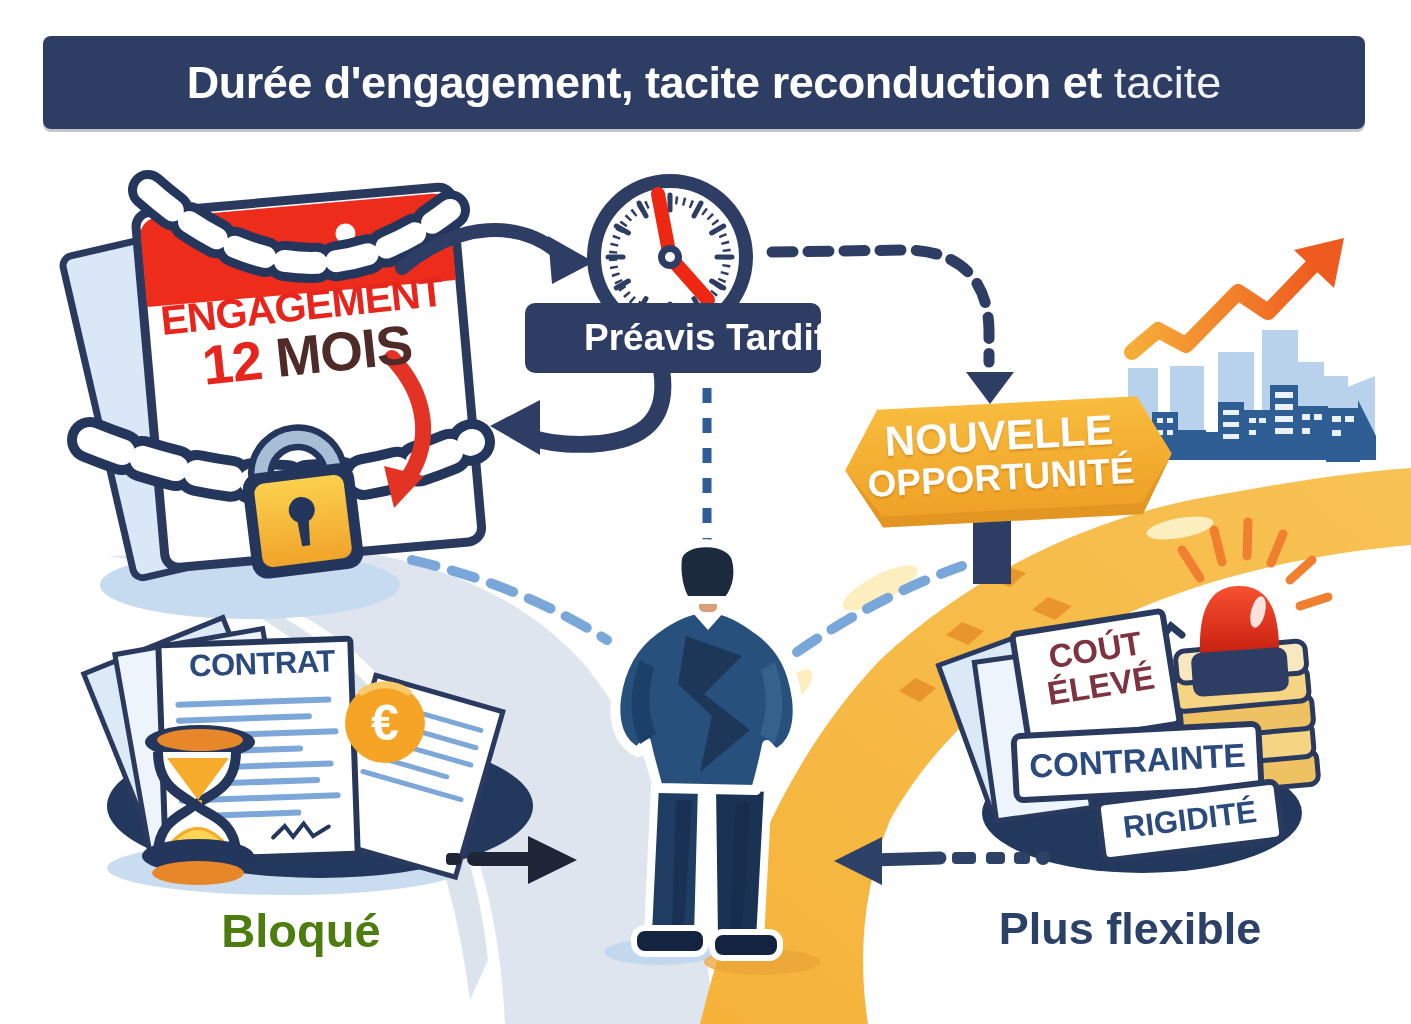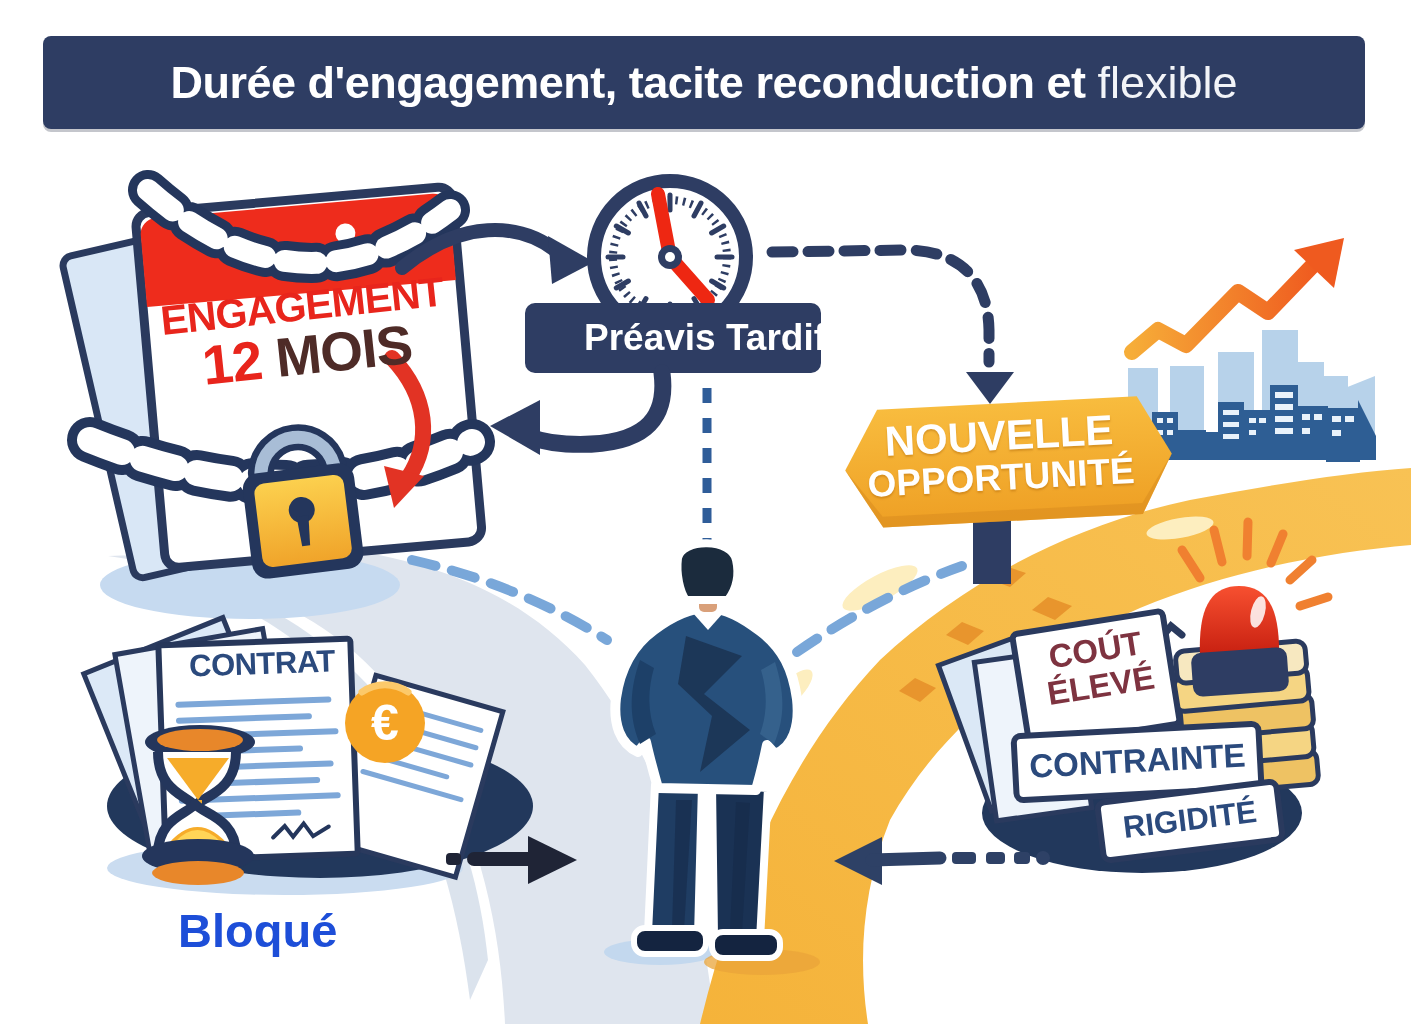--- a/index.html
+++ b/index.html
@@ -26,21 +26,21 @@
   .contrat{left:182px;top:646px;width:160px;transform:rotate(-2deg);text-align:center;
            font-size:31px;font-weight:700;color:#2b4a7d;letter-spacing:-.5px;}
   .euro{left:353px;top:694px;width:64px;height:60px;text-align:center;line-height:58px;
         font-size:50px;font-weight:700;color:#fff;}
   .cout{left:1028px;top:632px;width:140px;transform:rotate(-9deg);text-align:center;
         font-size:33px;font-weight:700;color:#7e3340;line-height:1.08;}
   .contrainte{left:1015px;top:730px;width:245px;height:62px;line-height:62px;transform:rotate(-3deg);
         text-align:center;font-size:33px;font-weight:700;color:#2b4a7d;}
   .rigidite{left:1100px;top:792px;width:180px;height:56px;line-height:56px;transform:rotate(-7deg);
         text-align:center;font-size:31px;font-weight:700;color:#2b4a7d;}
-  .bloque{left:178px;top:903px;width:246px;font-size:47px;font-weight:700;color:#1d4ed8;}
+  .bloque{left:178px;top:903px;width:246px;text-align:center;font-size:47px;font-weight:700;color:#4d7c0f;}
   .plusflex{left:958px;top:903px;width:344px;text-align:center;font-size:45px;font-weight:700;color:#2b4168;}
 </style>
 </head>
 <body>
 
 <div class="stage">
 
 <svg width="1411" height="1024" viewBox="0 0 1411 1024">
   <defs>
     <linearGradient id="gGold" x1="0" y1="0" x2="0" y2="1">
@@ -326,21 +326,21 @@
       <path d="M775,662 C784,690 786,716 774,744 L760,734 C768,712 767,690 761,670 Z" fill="#35618c"></path>
     </g>
     <polygon points="692,612 724,612 708,630" fill="#ffffff"></polygon>
     <rect x="699" y="594" width="18" height="18" rx="5" fill="#d9a07a"></rect>
     <path d="M678,558 C682,538 732,538 736,560 C740,578 734,592 728,600 L686,600 C680,592 676,574 678,558 Z" fill="#1b2b3d" stroke="#ffffff" stroke-width="8" stroke-linejoin="round"></path>
   </g>
 </svg>
 
 <div class="title-bar">
   <span class="b">Durée d'engagement, tacite reconduction et</span>
-  <span class="r">flexible</span>
+  <span class="r">tacite</span>
 </div>
 
 <div class="txt engagement">
   <div class="l1">ENGAGEMENT</div>
   <div class="l2">
     <span class="num">12</span>
     <span class="word">MOIS</span>
   </div>
 </div>
 
@@ -355,14 +355,15 @@
 <div class="txt euro">€</div>
 
 <div class="txt cout">
   <div>COÚT</div>
   <div>ÉLEVÉ</div>
 </div>
 <div class="txt contrainte">CONTRAINTE</div>
 <div class="txt rigidite">RIGIDITÉ</div>
 
 <div class="txt bloque">Bloqué</div>
+<div class="txt plusflex">Plus flexible</div>
 
 </div>
 
 </body></html>

